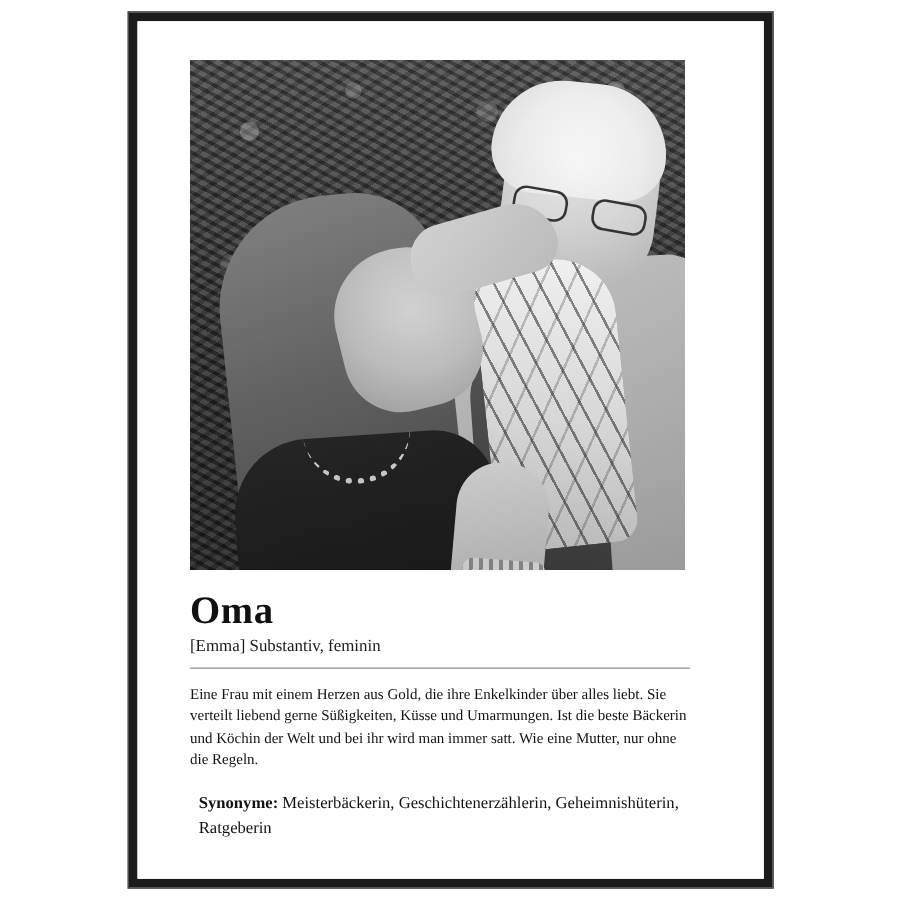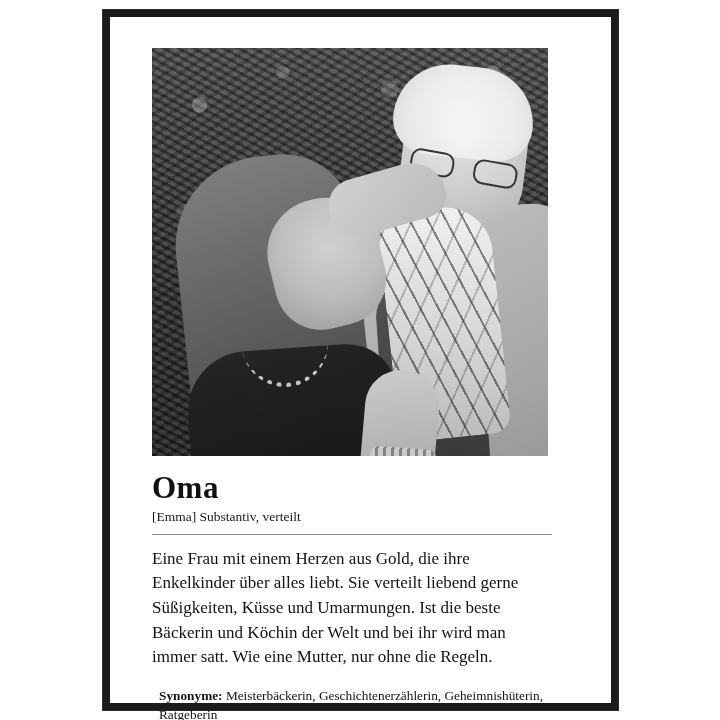--- a/index.html
+++ b/index.html
@@ -263,21 +263,21 @@
 
   .rule {
     width: 100%;
     height: 1px;
     background: #8d8d8d;
     margin: 0 0 12px 0;
   }
 
   .definition {
     font-family: "Liberation Serif", serif;
-    font-size: 17px;
+    font-size: 12px;
     line-height: 1.45;
     color: #121212;
     margin: 0 0 16px 0;
     text-align: left;
   }
 
   .syn-row {
     font-family: "Liberation Serif", serif;
     font-size: 13.3px;
     line-height: 1.45;
@@ -315,21 +315,21 @@
           <div class="gd-body"></div>
           <div class="gd-necklace"></div>
           <div class="gd-arm2"></div>
           <div class="gd-bracelet"></div>
           <div class="photo-sheen"></div>
         </div>
       </div>
 
       <div class="text-block">
         <h1 class="word">Oma</h1>
-        <p class="pron">[Emma] Substantiv, verteilt</p>
+        <p class="pron">[Emma] Substantiv, feminin</p>
         <div class="rule"></div>
         <p class="definition">Eine Frau mit einem Herzen aus Gold, die ihre Enkelkinder über alles liebt. Sie verteilt liebend gerne Süßigkeiten, Küsse und Umarmungen. Ist die beste Bäckerin und Köchin der Welt und bei ihr wird man immer satt. Wie eine Mutter, nur ohne die Regeln.</p>
         <p class="syn-row">
           <span class="syn-label">Synonyme:</span>
           <span class="syn-list">Meisterbäckerin, Geschichtenerzählerin, Geheimnishüterin, Ratgeberin</span>
         </p>
       </div>
 
     </div>
   </div>

